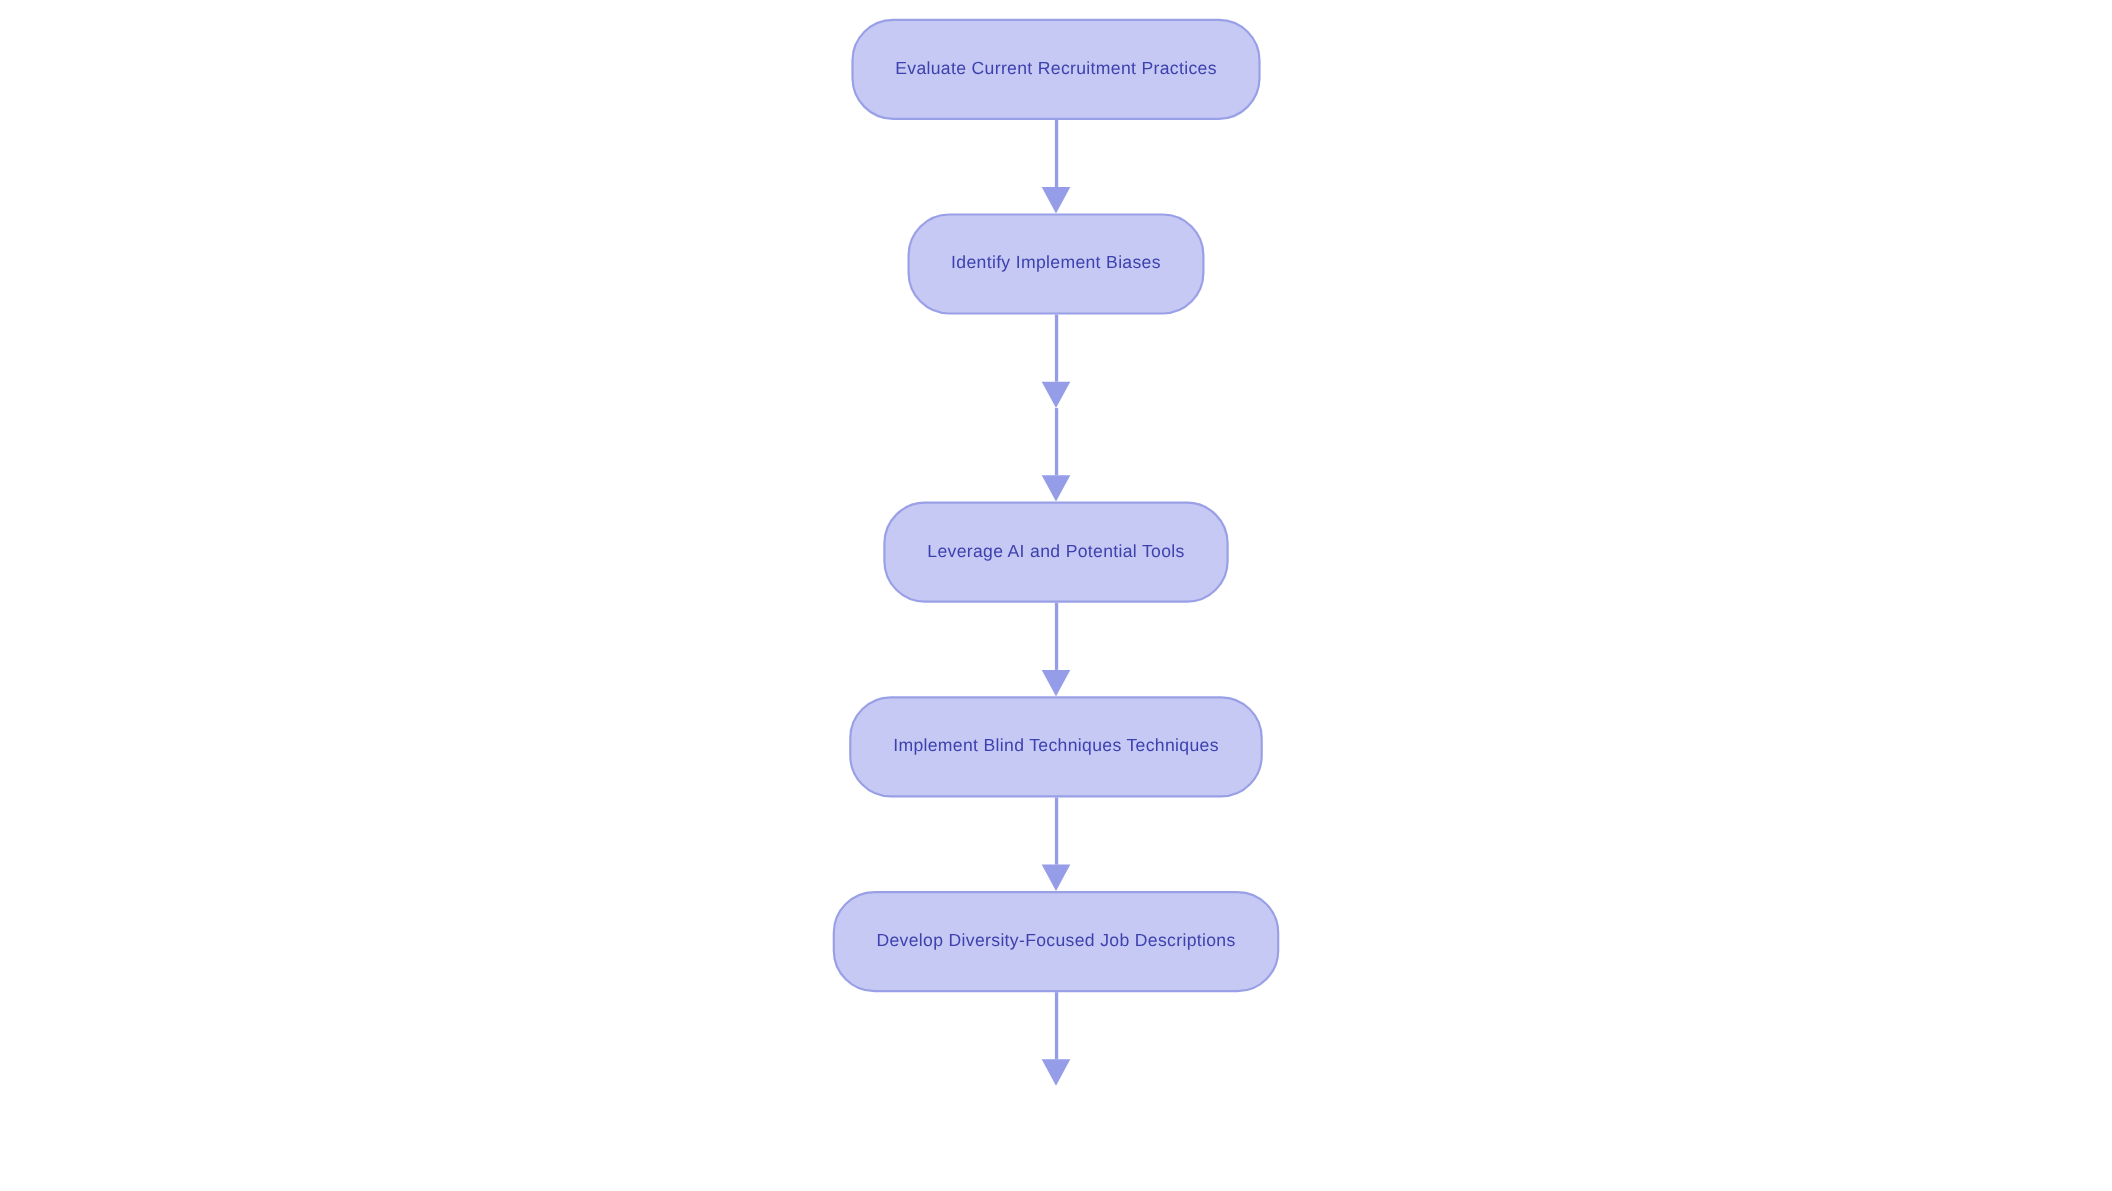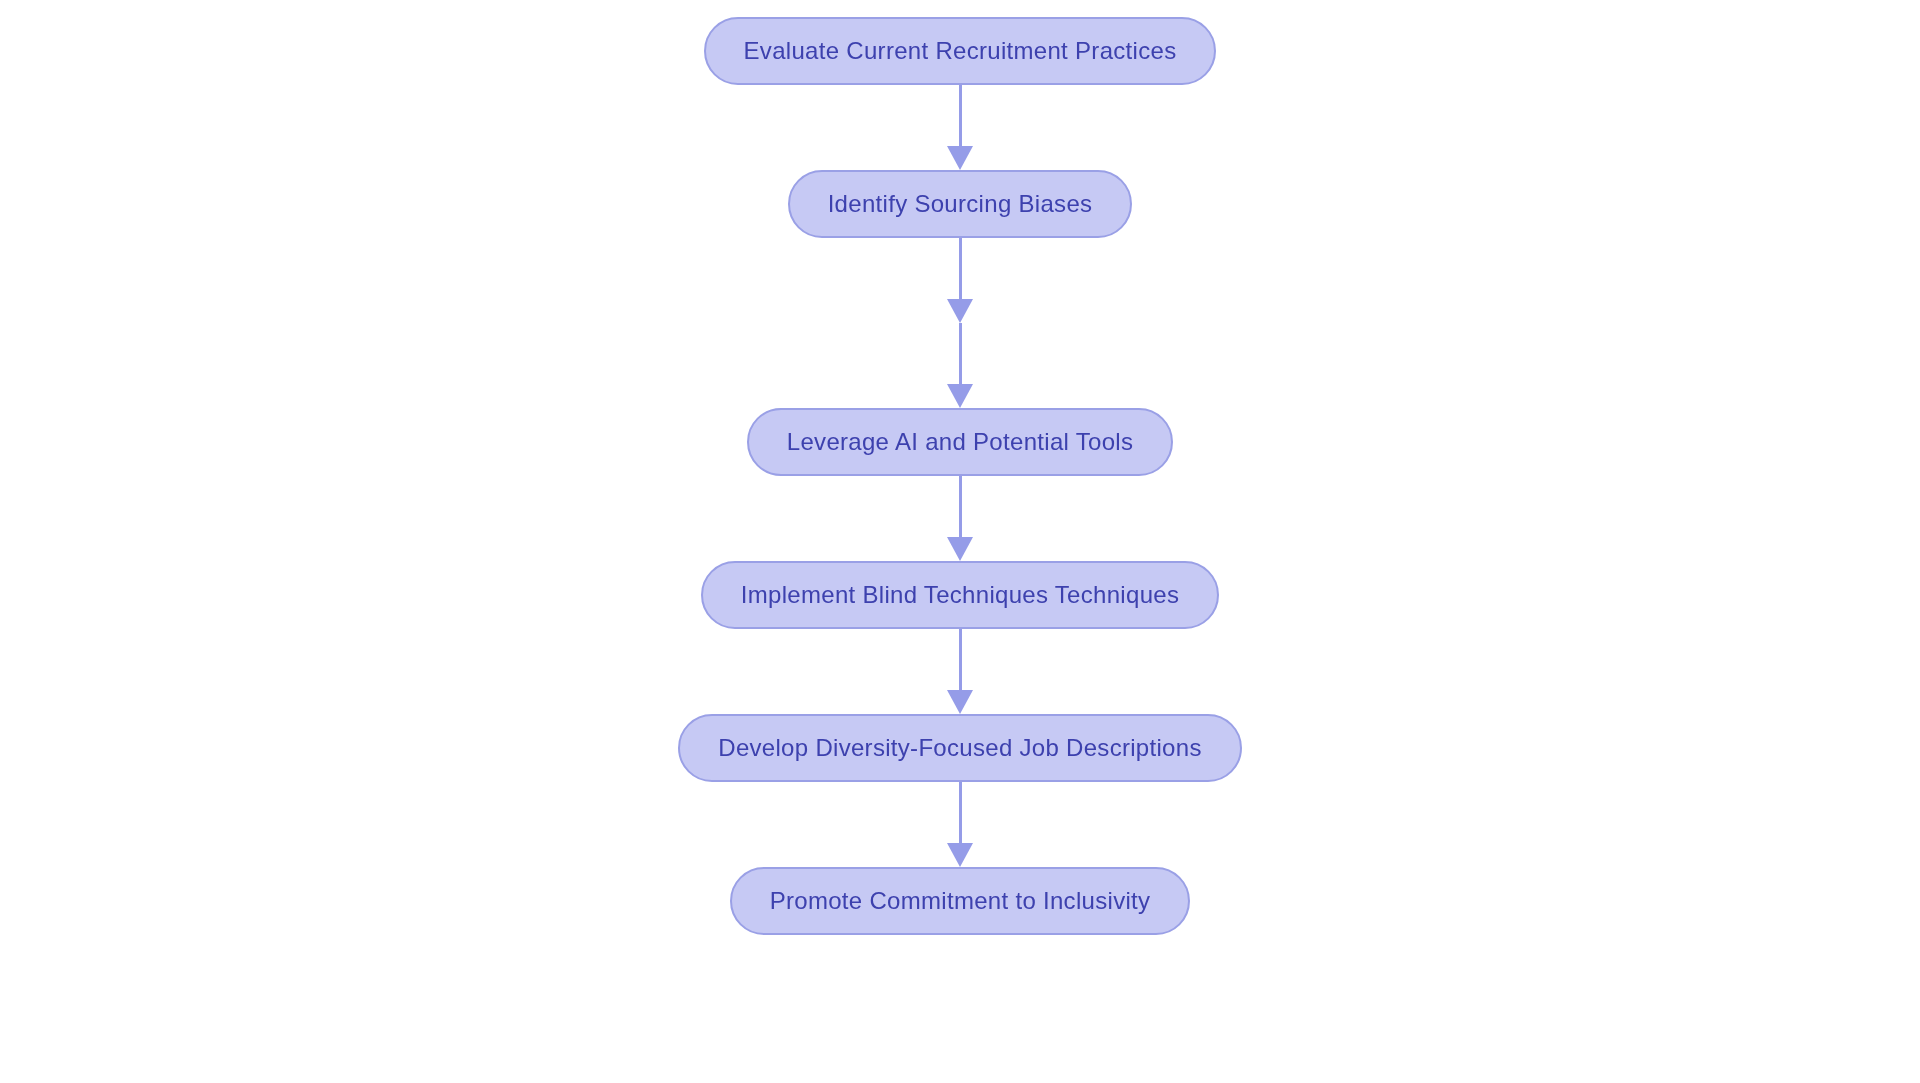--- a/index.html
+++ b/index.html
@@ -18,28 +18,28 @@
     width: 1920px;
     height: 1083px;
     box-sizing: border-box;
     padding-top: 17px;
     display: flex;
     flex-direction: column;
     align-items: center;
   }
   .node {
     flex: 0 0 auto;
-    height: 68px;
+    height: 92px;
     box-sizing: border-box;
     padding: 0 38px;
     border-radius: 38px;
     background: var(--node-fill, #c6c9f4);
     border: 2px solid var(--node-border, #9aa0e6);
     color: var(--node-text, #3d41ae);
-    font-size: 24px;
+    font-size: 16px;
     letter-spacing: 0.3px;
     display: flex;
     align-items: center;
     justify-content: center;
     white-space: nowrap;
   }
   .arrow {
     flex: 0 0 auto;
     height: 85px;
     width: 28px;
@@ -63,21 +63,21 @@
 </style>
 </head>
 <body style="background: rgb(255, 255, 255);">
 
 <div class="canvas">
     <div class="node">Evaluate Current Recruitment Practices</div>
     <div class="arrow">
       <div class="arrow-line"></div>
       <div class="arrow-head"></div>
     </div>
-    <div class="node">Identify Sourcing Biases</div>
+    <div class="node">Identify Implement Biases</div>
     <div class="arrow">
       <div class="arrow-line"></div>
       <div class="arrow-head"></div>
     </div>
     <div class="arrow">
       <div class="arrow-line"></div>
       <div class="arrow-head"></div>
     </div>
     <div class="node">Leverage AI and Potential Tools</div>
     <div class="arrow">
@@ -87,14 +87,13 @@
     <div class="node">Implement Blind Techniques Techniques</div>
     <div class="arrow">
       <div class="arrow-line"></div>
       <div class="arrow-head"></div>
     </div>
     <div class="node">Develop Diversity-Focused Job Descriptions</div>
     <div class="arrow">
       <div class="arrow-line"></div>
       <div class="arrow-head"></div>
     </div>
-    <div class="node">Promote Commitment to Inclusivity</div>
   </div>
 
 </body></html>

